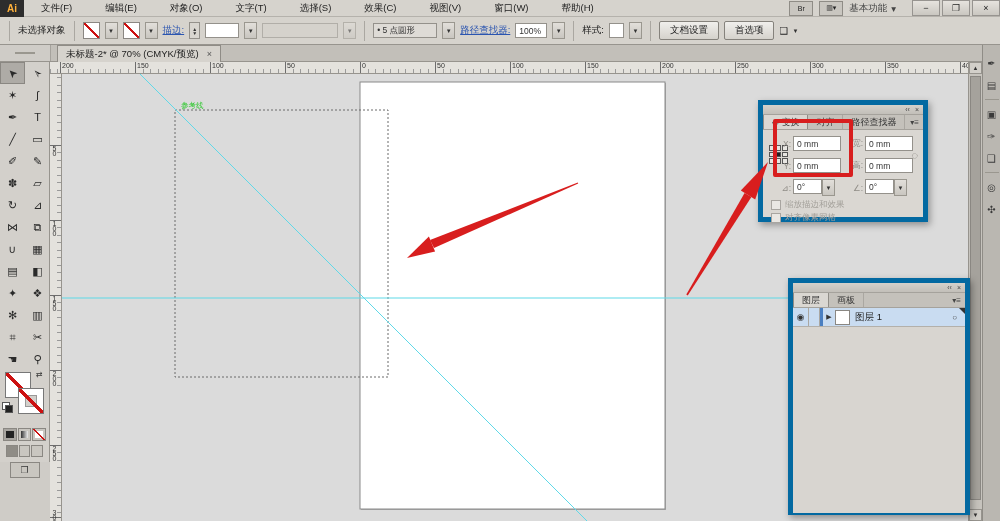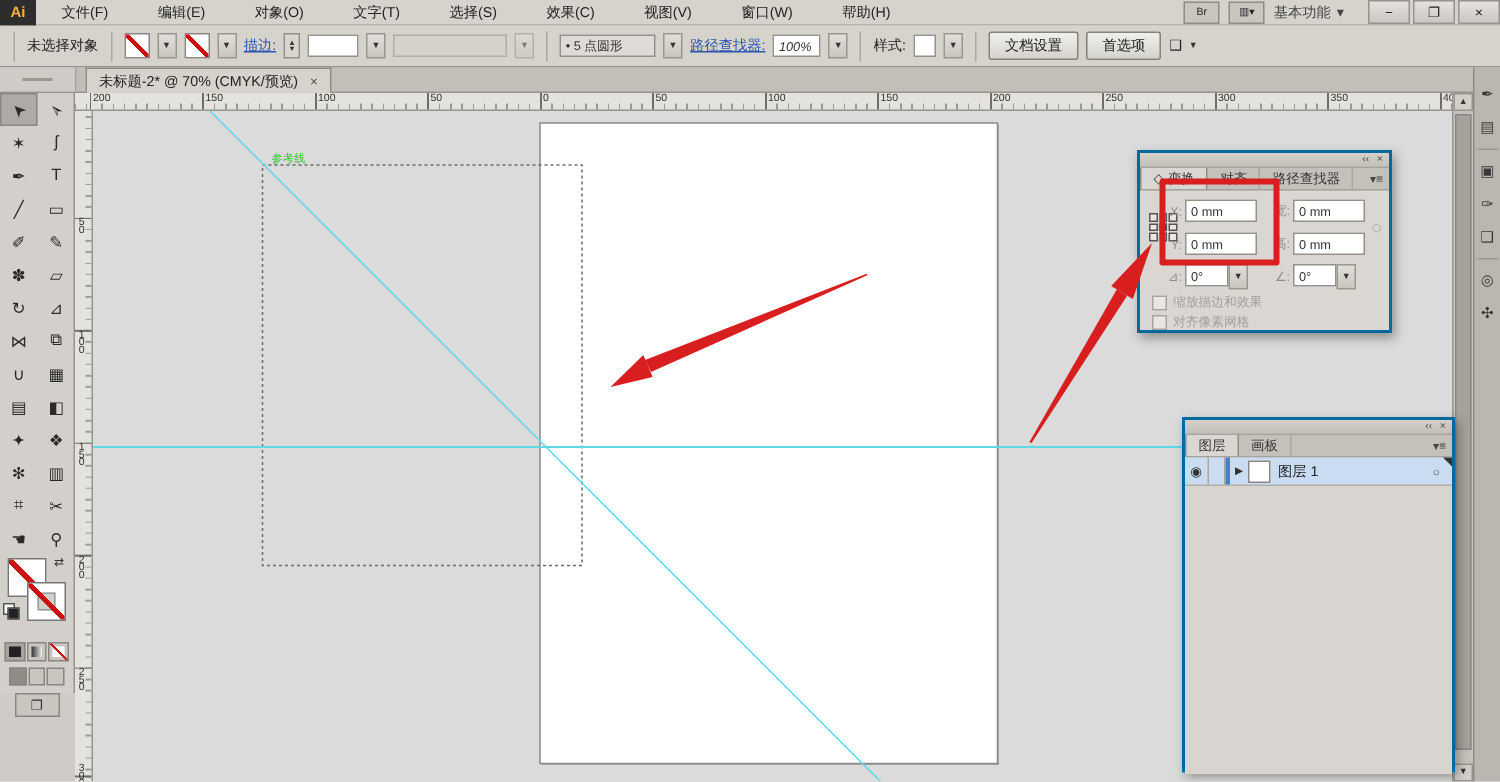--- a/index.html
+++ b/index.html
@@ -78,21 +78,21 @@
       repeating-linear-gradient(180deg,#9a9a9a 0 1px,transparent 1px 7.5px);
     background-position:0 -4px,right -4px;
     background-size:100% 100%,4px 100%;
     background-repeat:repeat-y,repeat-y;}
   .vr-num{position:absolute;left:1px;font-size:7px;color:#333;writing-mode:vertical-rl;text-orientation:upright;letter-spacing:-2px;}
 
   
   #canvas-svg{left:62px;top:74px;z-index:1;}
 
   
-  .fpanel{background:#dad7d2;border:2px solid #0369a1;box-shadow:2px 3px 7px rgba(0,0,0,.35);box-sizing:border-box;z-index:10;}
+  .fpanel{background:#dad7d2;border:5px solid #0369a1;box-shadow:2px 3px 7px rgba(0,0,0,.35);box-sizing:border-box;z-index:10;}
   .ptitle{height:9px;background:linear-gradient(#d4d1cb,#c2bfb9);border-bottom:1px solid #a5a29c;display:flex;justify-content:flex-end;align-items:center;gap:5px;padding:0 4px;font-size:7px;color:#444;line-height:7px;}
   .ptabs{height:14px;background:#c4c1bb;display:flex;align-items:stretch;font-size:9px;border-bottom:1px solid #a5a29c;}
   .ptab{padding:1px 8px 0;display:flex;align-items:center;border-right:1px solid #aaa7a1;color:#333;}
   .ptab.act{background:#dad7d2;border-right:1px solid #8f8c86;border-left:1px solid #8f8c86;}
   .pmenu{margin-left:auto;padding:0 4px;display:flex;align-items:center;font-size:8px;color:#444;gap:1px;}
 
   #transform-panel{left:758px;top:100px;width:170px;height:122px;}
   .tp-row{position:absolute;display:flex;align-items:center;}
   .tp-label{font-size:8.5px;color:#8f8c86;width:14px;text-align:right;margin-right:2px;}
   .tp-field{width:48px;height:15px;}
@@ -181,21 +181,21 @@
       <span>▼</span>
     </div>
     <div class="field" style="width:34px;"></div>
     <div class="ddarrow">▼</div>
     <div class="field disabled" style="width:76px;background:#d5d2cc;"></div>
     <div class="ddarrow disabled">▼</div>
     <div class="vsep"></div>
     <div class="field" style="width:64px;background:#dedbd6;">• 5 点圆形</div>
     <div class="ddarrow">▼</div>
     <span class="link">路径查找器:</span>
-    <div class="field" style="width:32px;font-style:italic;">100%</div>
+    <div class="field" style="width:32px;">100%</div>
     <div class="ddarrow">▼</div>
     <div class="vsep"></div>
     <span>样式:</span>
     <div class="field" style="width:15px;"></div>
     <div class="ddarrow">▼</div>
     <div class="vsep"></div>
     <div class="btn">文档设置</div>
     <div class="btn">首选项</div>
     <div style="display:flex;align-items:center;gap:2px;">
       <span>❑</span>

